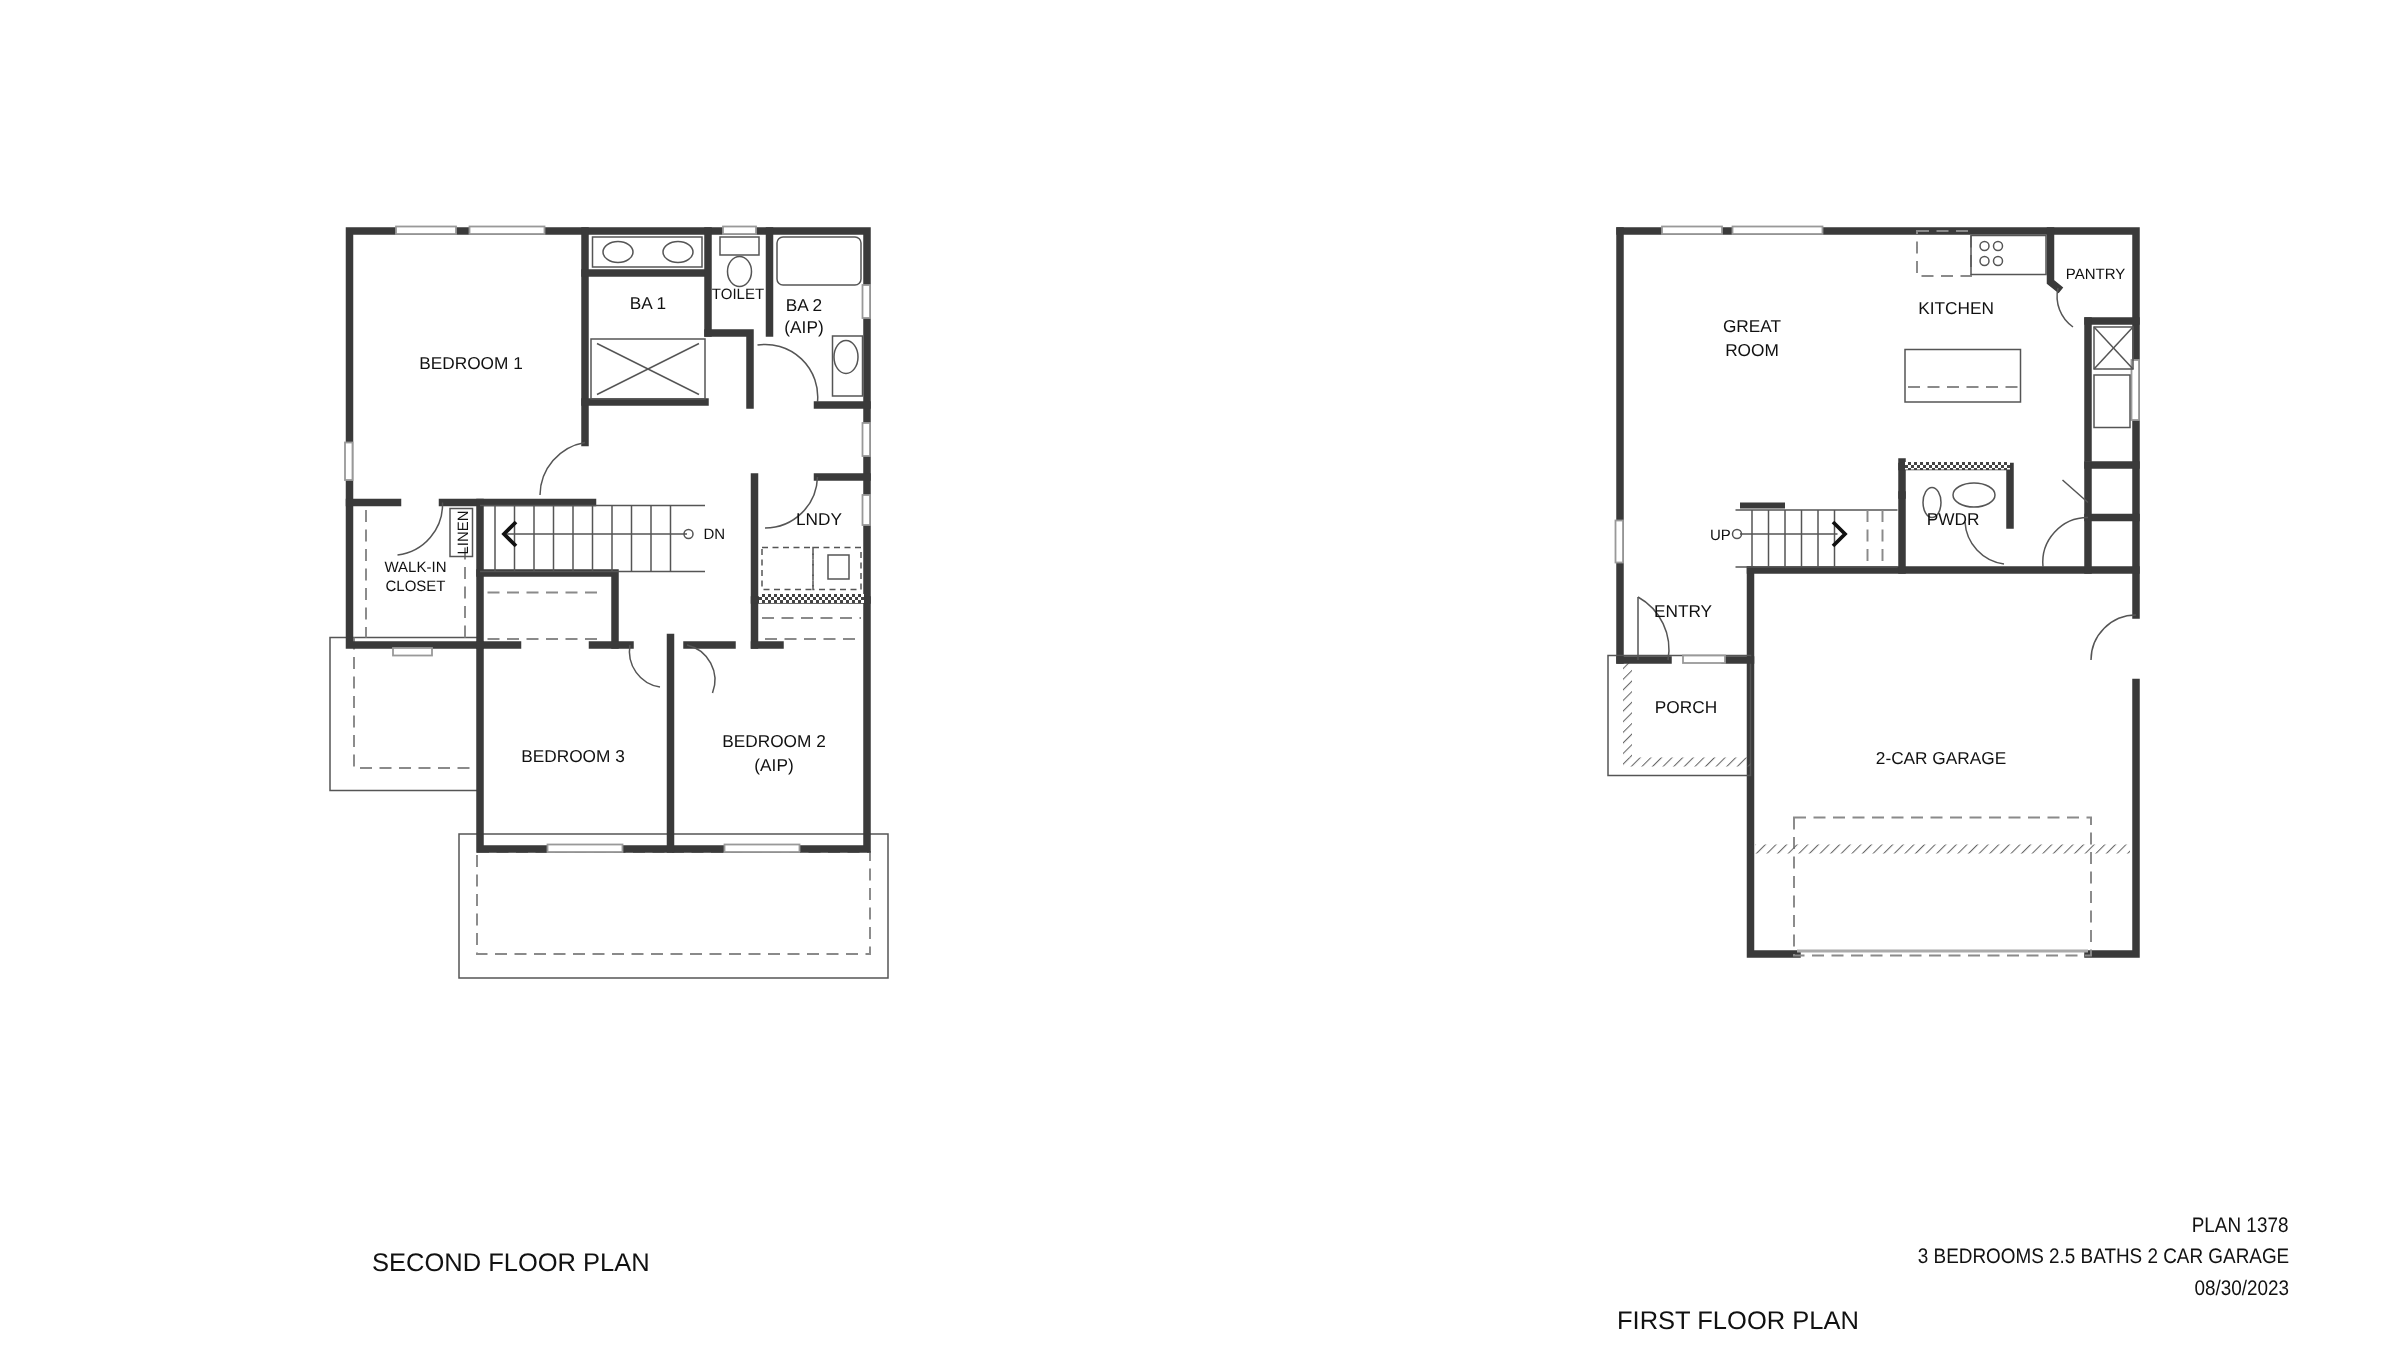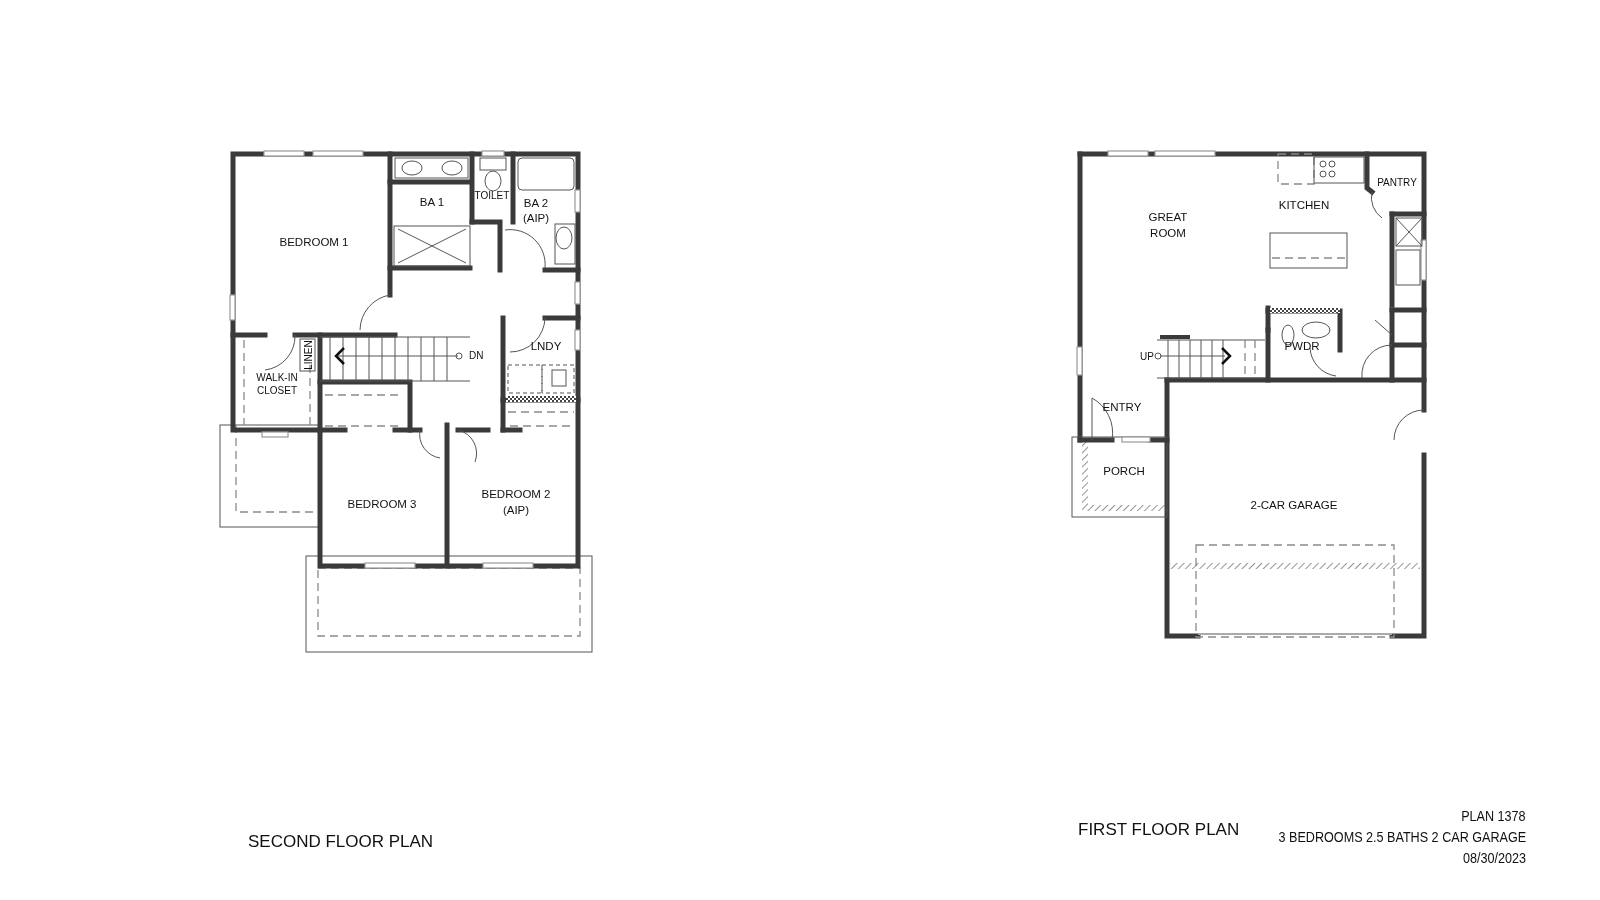--- a/index.html
+++ b/index.html
@@ -236,17 +236,17 @@
     <text class="small-label" x="1397" y="186">PANTRY</text>
     <text class="room-label" x="1302" y="350">PWDR</text>
     <text class="small-label" x="1140" y="360" style="text-anchor:start">UP</text>
     <text class="room-label" x="1122" y="411">ENTRY</text>
     <text class="room-label" x="1124" y="475">PORCH</text>
     <text class="room-label" x="1294" y="509">2-CAR GARAGE</text>
   </g>
 </svg>
 
 <div class="title" style="left:232px; top:832px;margin-left:16px;">SECOND FLOOR PLAN</div>
-<div class="title" style="left:1078px; top:820px;">FIRST FLOOR PLAN</div>
+<div class="title" style="left:1078px; top:871px;">FIRST FLOOR PLAN</div>
 
 <div class="info" style="top:808px;">PLAN 1378</div>
 <div class="info" style="top:829px;">3 BEDROOMS 2.5 BATHS 2 CAR GARAGE</div>
 <div class="info" style="top:850px;">08/30/2023</div>
 
 </body></html>

